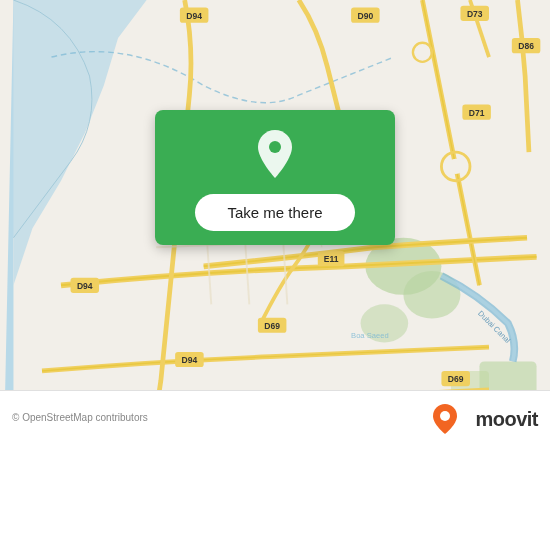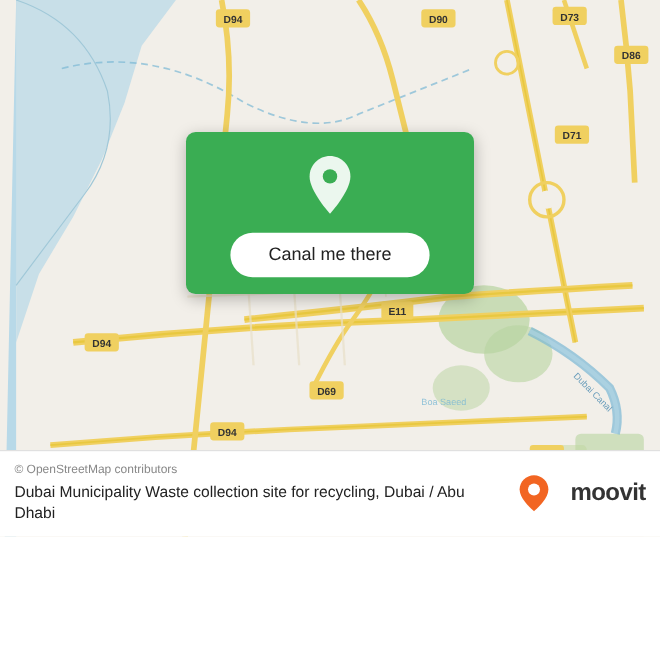--- a/index.html
+++ b/index.html
@@ -216,27 +216,26 @@
     <circle cx="430" cy="55" r="10" fill="none" stroke="#f0d060" stroke-width="2.5"></circle>
     <circle cx="430" cy="55" r="5" fill="#f2efe9"></circle>
 
   </svg>
 
   <div id="action-card">
     <svg id="location-pin-icon" viewBox="0 0 46 52" xmlns="http://www.w3.org/2000/svg">
       <path d="M23 2C13.6 2 6 9.6 6 19C6 31.5 23 50 23 50C23 50 40 31.5 40 19C40 9.6 32.4 2 23 2Z" fill="white" opacity="0.9"></path>
       <circle cx="23" cy="19" r="6" fill="#3aad53"></circle>
     </svg>
-    <button id="take-me-there-btn">Canal me there</button>
+    <button id="take-me-there-btn">Take me there</button>
   </div>
 
   <div id="bottom-bar">
     <div id="bottom-text-area">
       <div id="attribution">© OpenStreetMap contributors</div>
-      <div id="place-name">Dubai Municipality Waste collection site for recycling, Dubai / Abu Dhabi</div>
     </div>
 
     <div id="moovit-logo">
 
       <svg id="moovit-icon" viewBox="0 0 36 36" xmlns="http://www.w3.org/2000/svg">
         <path d="M18 3C11.4 3 6 8.4 6 15C6 23.5 18 33 18 33C18 33 30 23.5 30 15C30 8.4 24.6 3 18 3Z" fill="#f26522"></path>
         <circle cx="18" cy="15" r="5" fill="white"></circle>
       </svg>
       <span id="moovit-text">moovit</span>
     </div>

